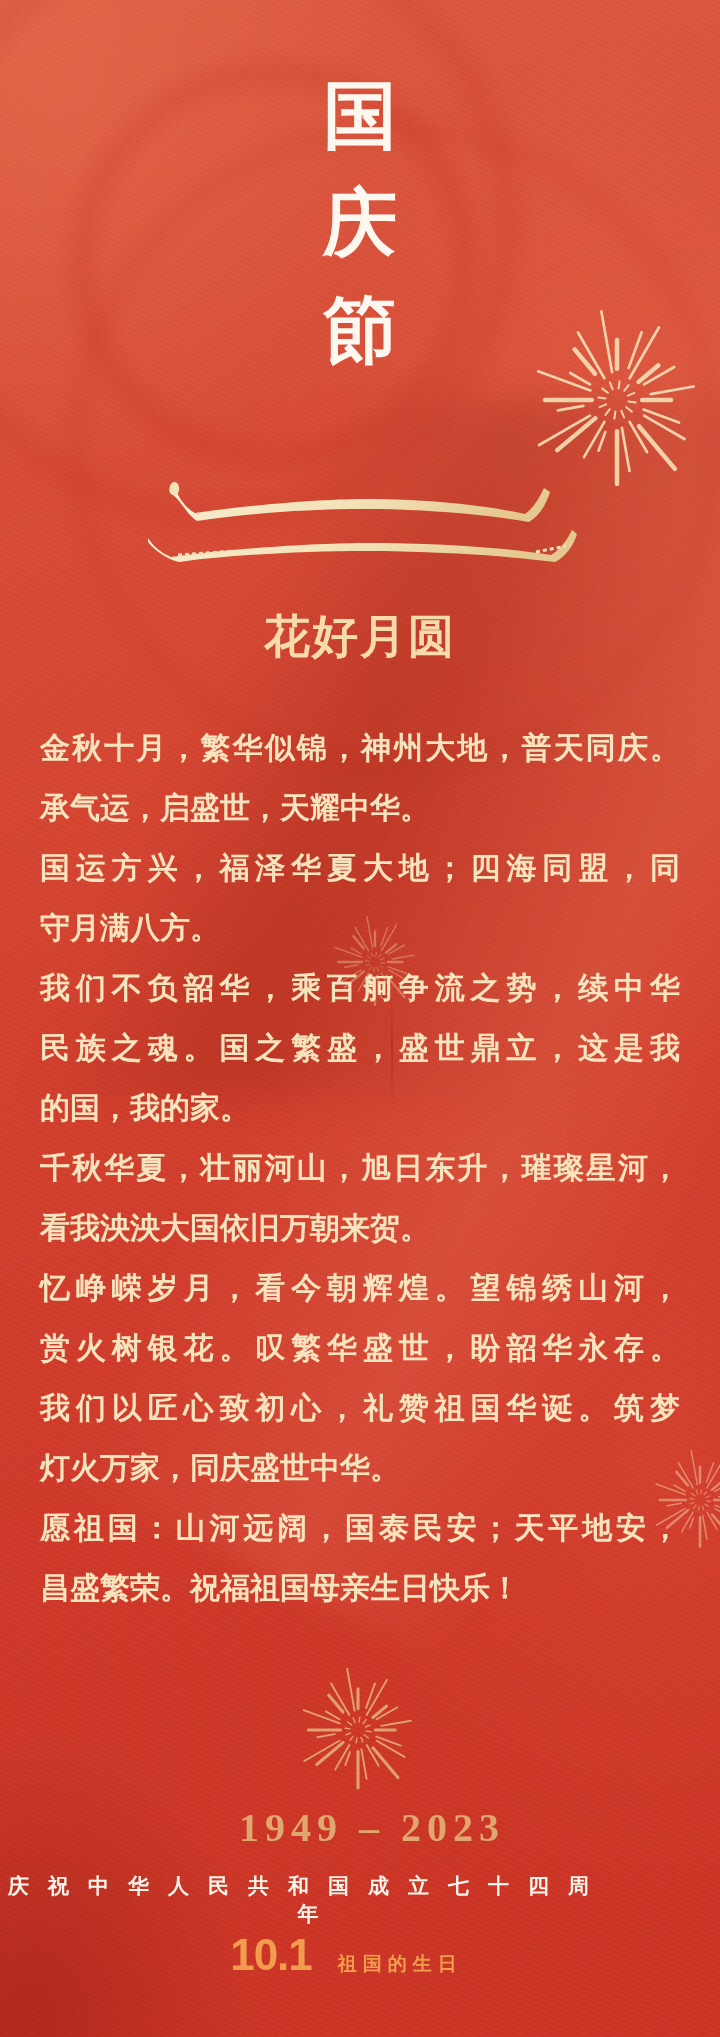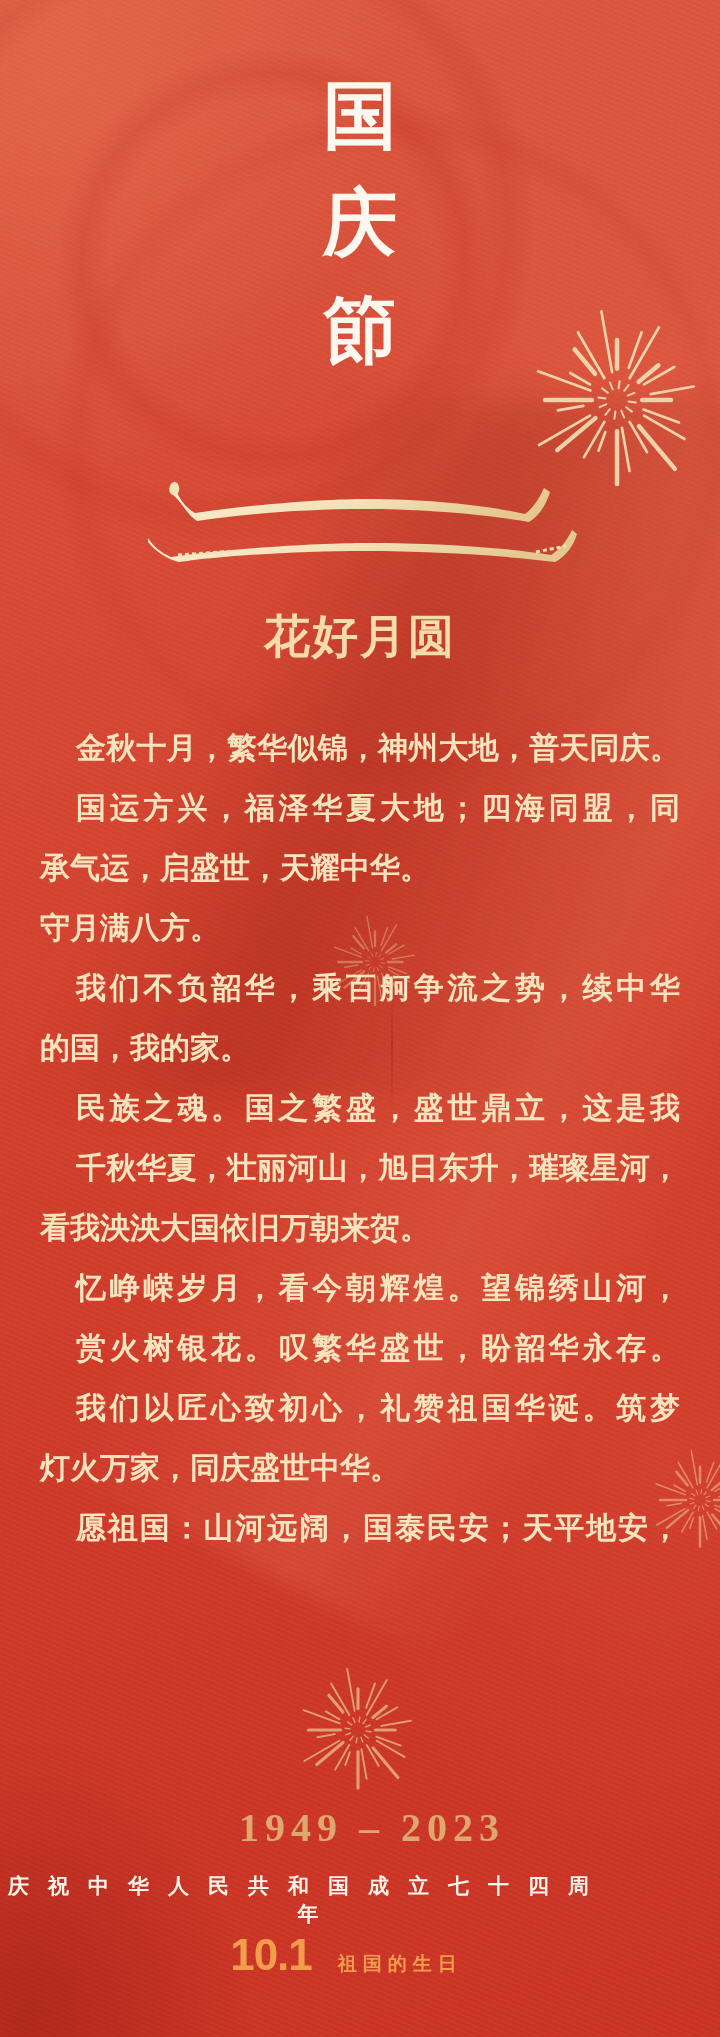--- a/index.html
+++ b/index.html
@@ -46,21 +46,20 @@
     font-size:46px;font-weight:800;letter-spacing:2px;color:var(--headline-gold);
   }
   .body-text{left:40px;top:718px;width:640px;color:var(--body-cream);}
   .body-line{
     height:60px;line-height:60px;font-size:30px;font-weight:600;letter-spacing:0;
     white-space:nowrap;
   }
   .body-line.fill{
     white-space:normal;text-align:justify;text-align-last:justify;
     text-justify:inter-ideograph;
-    margin-left:36px;
   }
   .year-range{
     left:12px;top:1804px;width:720px;text-align:center;
     font-family:"Liberation Serif","DejaVu Serif",serif;
     font-size:40px;font-weight:700;letter-spacing:6px;color:var(--year-gold);
   }
   .celebration-line{
     left:0;top:1872px;width:616px;text-align:center;
     font-size:21px;font-weight:600;color:var(--footer-white);
   }
@@ -182,33 +181,34 @@
         <line x1="6.4" y1="-11.2" x2="21.5" y2="-37.2" stroke="#eec79a" stroke-width="1.4" stroke-linecap="round"></line>
         <line x1="3.7" y1="-4.7" x2="6.0" y2="-7.6" stroke="#eec79a" stroke-width="1.0" stroke-linecap="round"></line>
         <line x1="11.0" y1="-9.3" x2="21.1" y2="-17.7" stroke="#eec79a" stroke-width="2.3" stroke-linecap="round"></line>
         <line x1="13.8" y1="-8.0" x2="29.2" y2="-16.9" stroke="#eec79a" stroke-width="1.4" stroke-linecap="round"></line>
         <line x1="5.5" y1="-2.2" x2="9.0" y2="-3.6" stroke="#eec79a" stroke-width="1.0" stroke-linecap="round"></line>
         <line x1="17.2" y1="-3.0" x2="39.3" y2="-6.9" stroke="#eec79a" stroke-width="1.4" stroke-linecap="round"></line>
       </svg></div>
 
   <div class="layer body-text">
       <div class="body-line fill">金秋十月，繁华似锦，神州大地，普天同庆。</div>
+      <div class="body-line">承气运，启盛世，天耀中华。</div>
       <div class="body-line fill">国运方兴，福泽华夏大地；四海同盟，同</div>
-      <div class="body-line">承气运，启盛世，天耀中华。</div>
       <div class="body-line">守月满八方。</div>
       <div class="body-line fill">我们不负韶华，乘百舸争流之势，续中华</div>
+      <div class="body-line fill">民族之魂。国之繁盛，盛世鼎立，这是我</div>
       <div class="body-line">的国，我的家。</div>
-      <div class="body-line fill">民族之魂。国之繁盛，盛世鼎立，这是我</div>
       <div class="body-line fill">千秋华夏，壮丽河山，旭日东升，璀璨星河，</div>
       <div class="body-line">看我泱泱大国依旧万朝来贺。</div>
       <div class="body-line fill">忆峥嵘岁月，看今朝辉煌。望锦绣山河，</div>
       <div class="body-line fill">赏火树银花。叹繁华盛世，盼韶华永存。</div>
       <div class="body-line fill">我们以匠心致初心，礼赞祖国华诞。筑梦</div>
       <div class="body-line">灯火万家，同庆盛世中华。</div>
       <div class="body-line fill">愿祖国：山河远阔，国泰民安；天平地安，</div>
+      <div class="body-line">昌盛繁荣。祝福祖国母亲生日快乐！</div>
     </div>
 
   <div class="layer firework" style="left:650px;top:1450px;opacity:.55"><svg width="100" height="100" viewBox="-50 -50 100 100">
         <line x1="14.0" y1="0.0" x2="30.0" y2="0.0" stroke="#eec79a" stroke-width="2.5" stroke-linecap="round"></line>
         <line x1="6.4" y1="0.9" x2="10.4" y2="1.5" stroke="#eec79a" stroke-width="1.1" stroke-linecap="round"></line>
         <line x1="14.7" y1="5.4" x2="34.5" y2="12.5" stroke="#eec79a" stroke-width="1.5" stroke-linecap="round"></line>
         <line x1="15.0" y1="8.7" x2="37.5" y2="21.7" stroke="#eec79a" stroke-width="1.5" stroke-linecap="round"></line>
         <line x1="5.1" y1="4.0" x2="8.3" y2="6.5" stroke="#eec79a" stroke-width="1.1" stroke-linecap="round"></line>
         <line x1="12.2" y1="14.6" x2="32.1" y2="38.3" stroke="#eec79a" stroke-width="2.5" stroke-linecap="round"></line>
         <line x1="7.0" y1="12.1" x2="16.7" y2="28.9" stroke="#eec79a" stroke-width="1.5" stroke-linecap="round"></line>

